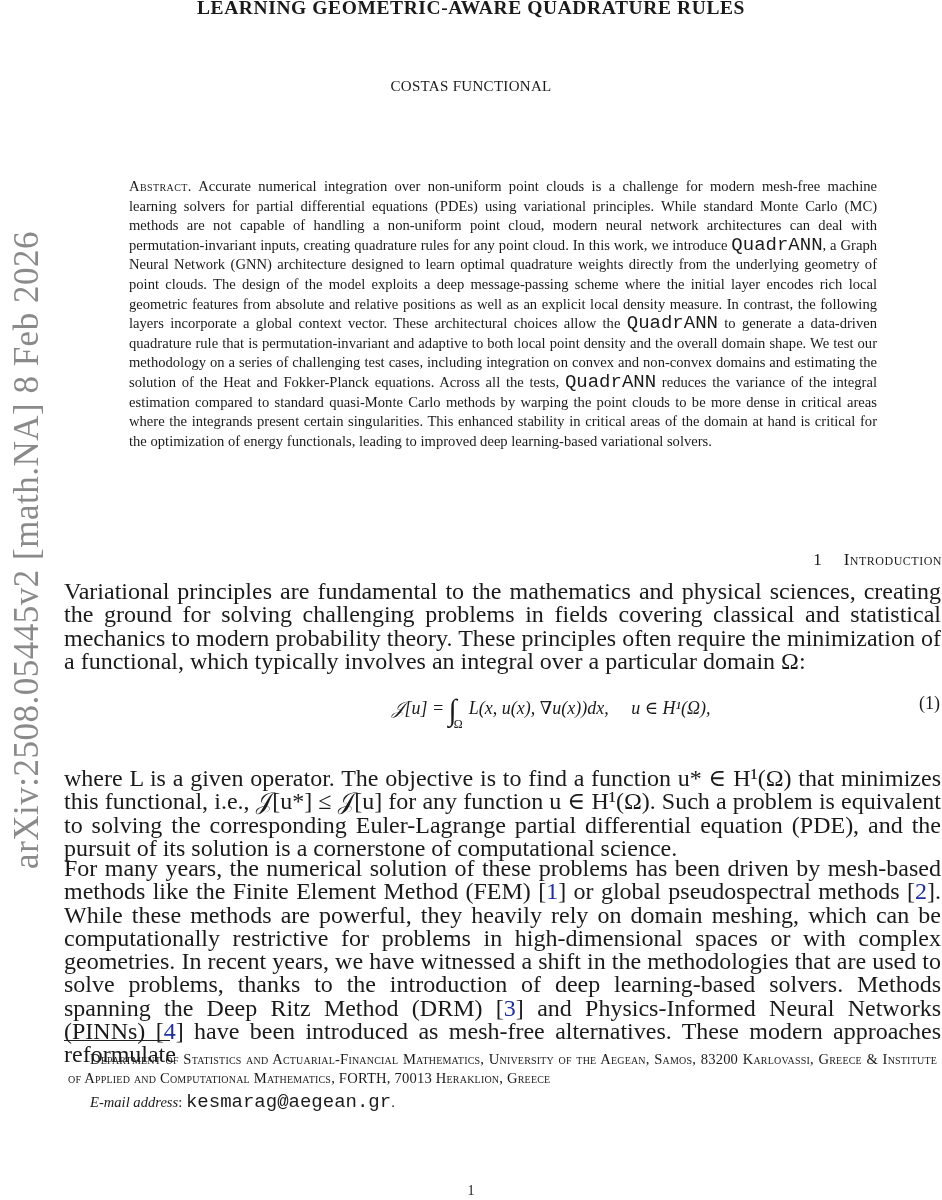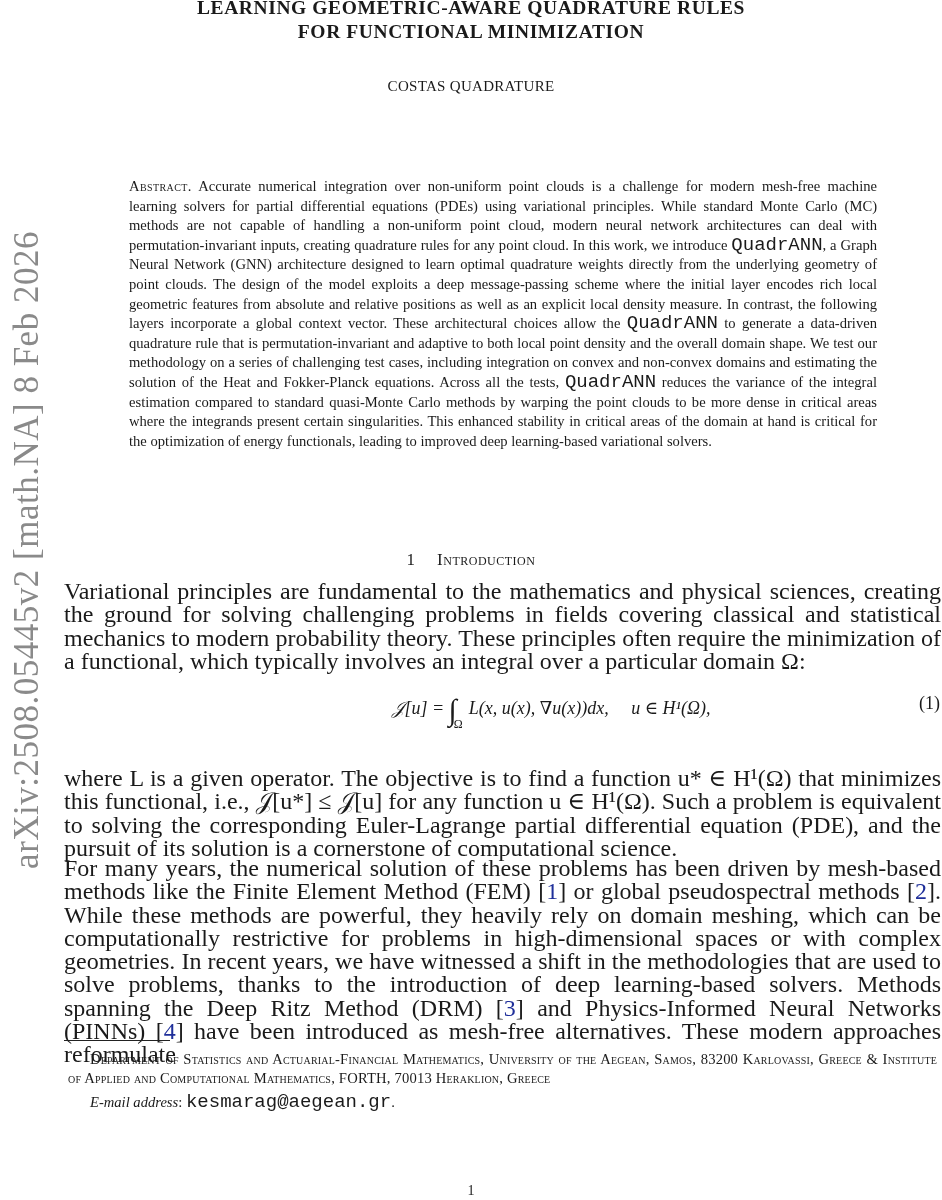--- a/index.html
+++ b/index.html
@@ -10,21 +10,21 @@
         transform:translate(-50%,-50%) rotate(-90deg); white-space:nowrap;
         font-size:35px; color:#8a8a8a; letter-spacing:0.5px; }
   .title { position:absolute; left:0; width:942px; top:-4px; text-align:center;
         font-weight:bold; font-size:19.5px; line-height:24px; letter-spacing:0.6px; }
   .author { position:absolute; left:0; width:942px; top:78px; text-align:center;
         font-size:15px; letter-spacing:0.3px; }
   .abstract { position:absolute; left:129px; width:748px; top:177px;
         font-size:14.6px; line-height:19.6px; text-align:justify; }
   .abstract .label { font-variant:small-caps; letter-spacing:0.4px; }
   .mono { font-family:"Liberation Mono","DejaVu Sans Mono",monospace; font-size:19px; }
-  .section-heading { position:absolute; left:0; width:942px; top:550px; text-align:center;
+  .section-heading { position:absolute; left:0; width:942px; top:550px; text-align:right;
         font-size:17px; }
   .section-heading .num { margin-right:22px; }
   .section-heading .name { font-variant:small-caps; letter-spacing:0.5px; }
   .body-text { position:absolute; left:64px; width:877px; font-size:24px;
         line-height:23.3px; text-align:justify; }
   .p1 { top:580px; }
   .p2 { top:743px;margin-top:24px; }
   .p3 { top:857px; }
   .equation { position:absolute; left:64px; width:877px; top:693px; height:34px;
         font-size:18px; }
@@ -44,24 +44,23 @@
 </style>
 </head>
 <body>
 
 <div class="arxiv-stamp">
   <span>arXiv:2508.05445v2  [math.NA]  8 Feb 2026</span>
 </div>
 
 <div class="title">
   <div>LEARNING GEOMETRIC-AWARE QUADRATURE RULES</div>
-  <div>FOR FUNCTIONAL MINIMIZATION</div>
 </div>
 
-<div class="author">COSTAS QUADRATURE</div>
+<div class="author">COSTAS FUNCTIONAL</div>
 
 <div class="abstract"><span class="label">Abstract.</span><span> Accurate numerical integration over non-uniform point clouds is a challenge for modern mesh-free machine learning solvers for partial differential equations (PDEs) using variational principles. While standard Monte Carlo (MC) methods are not capable of handling a non-uniform point cloud, modern neural network architectures can deal with permutation-invariant inputs, creating quadrature rules for any point cloud.  In this work, we introduce </span><span class="mono">QuadrANN</span><span>, a Graph Neural Network (GNN) architecture designed to learn optimal quadrature weights directly from the underlying geometry of point clouds. The design of the model exploits a deep message-passing scheme where the initial layer encodes rich local geometric features from absolute and relative positions as well as an explicit local density measure.  In contrast, the following layers incorporate a global context vector.  These architectural choices allow the </span><span class="mono">QuadrANN</span><span> to generate a data-driven quadrature rule that is permutation-invariant and adaptive to both local point density and the overall domain shape. We test our methodology on a series of challenging test cases, including integration on convex and non-convex domains and estimating the solution of the Heat and Fokker-Planck equations. Across all the tests, </span><span class="mono">QuadrANN</span><span> reduces the variance of the integral estimation compared to standard quasi-Monte Carlo methods by warping the point clouds to be more dense in critical areas where the integrands present certain singularities.  This enhanced stability in critical areas of the domain at hand is critical for the optimization of energy functionals, leading to improved deep learning-based variational solvers.</span></div>
 
 <div class="section-heading">
   <span class="num">1</span><span class="name">Introduction</span>
 </div>
 
 <div class="body-text p1">Variational principles are fundamental to the mathematics and physical sciences, creating the ground for solving challenging problems in fields covering classical and statistical mechanics to modern probability theory.  These principles often require the minimization of a functional, which typically involves an integral over a particular domain Ω:</div>
 
 <div class="equation">

